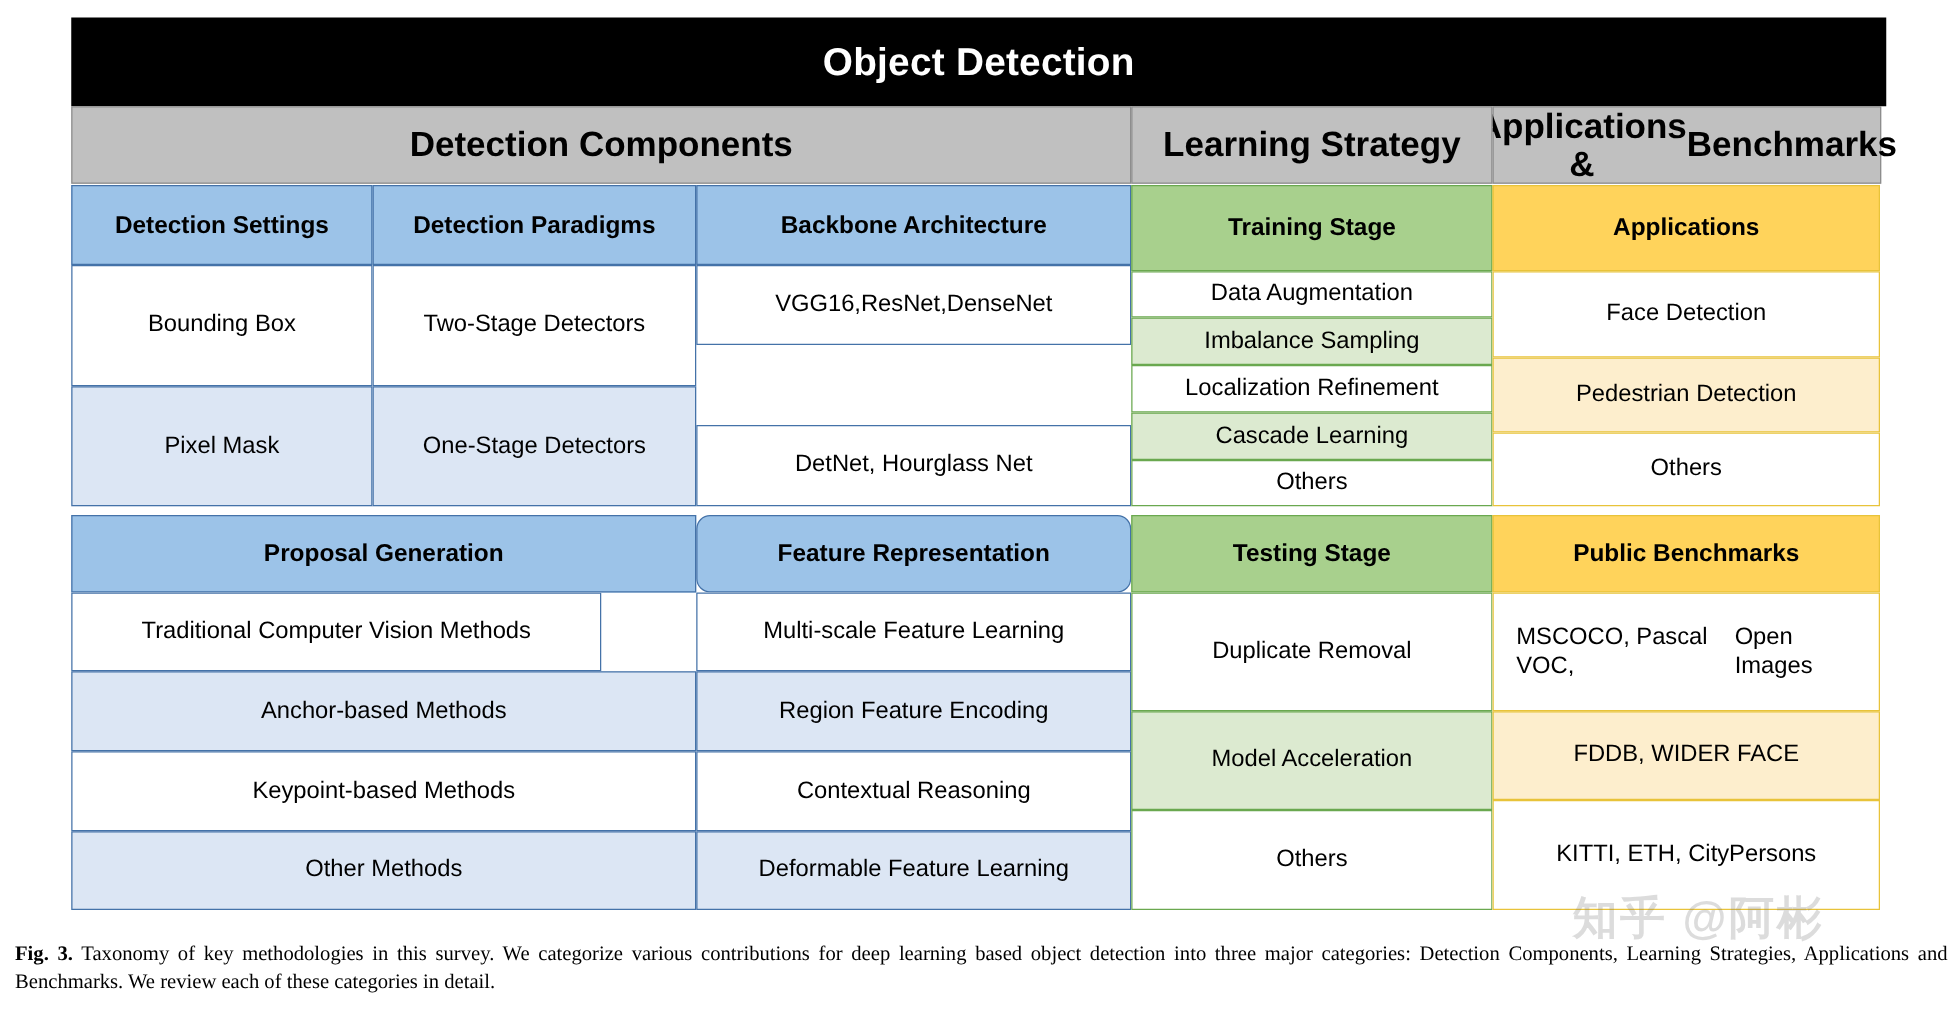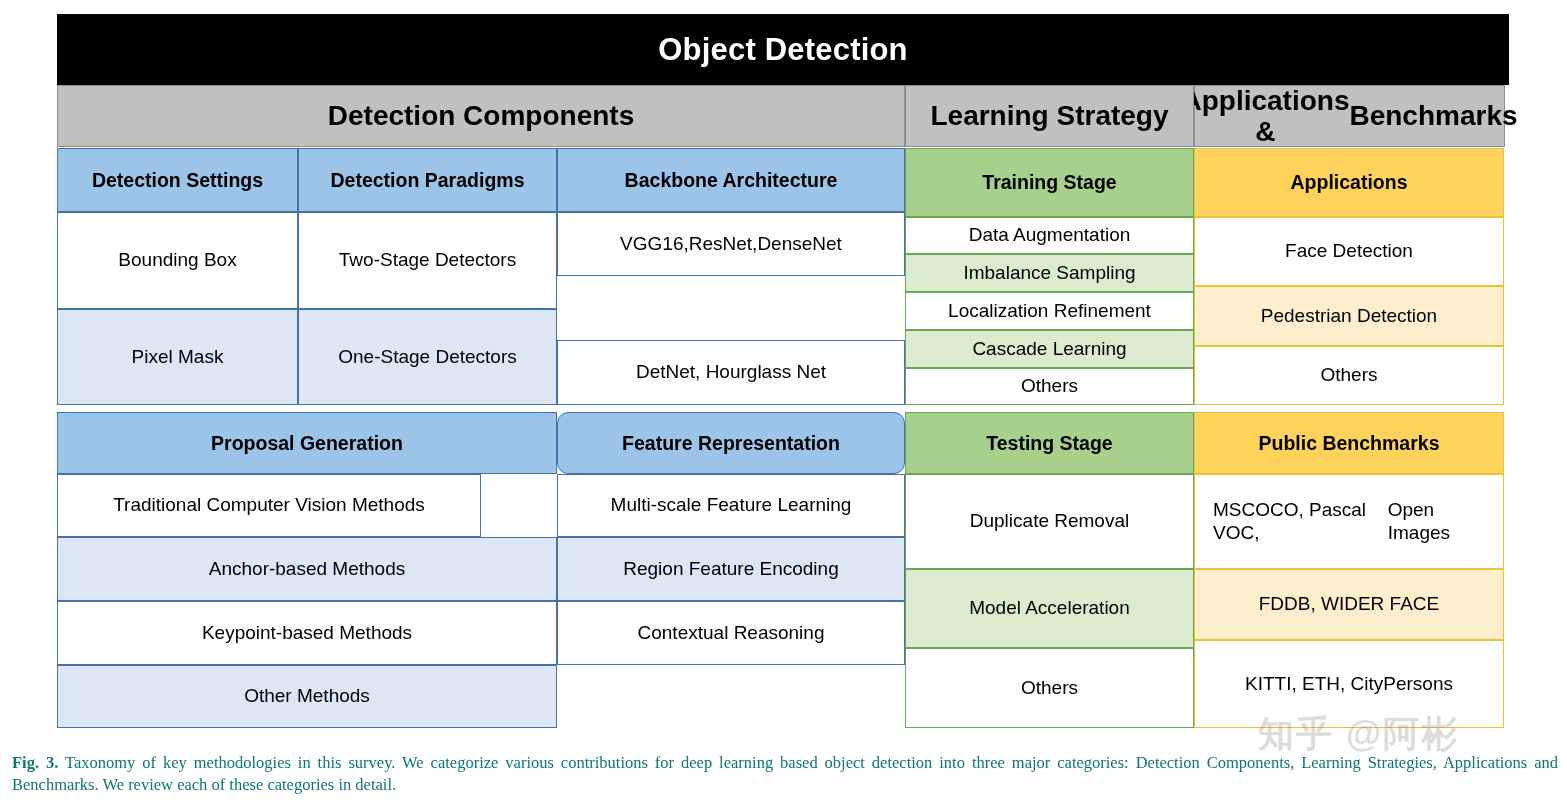--- a/index.html
+++ b/index.html
@@ -97,21 +97,21 @@
   
   .caption {
     position: absolute;
     left: 12px;
     top: 752px;
     width: 1546px;
     font-family: "Liberation Serif", serif;
     font-size: 16.5px;
     line-height: 1.33;
     text-align: justify;
-    color: #0f766e;
+    color: #000000;
   }
   .caption .fig-label {
     font-weight: bold;
   }
 
   
   .watermark {
     position: absolute;
     left: 1258px;
     top: 710px;
@@ -155,20 +155,21 @@
   <div class="cell sub b-head" style="left:557px; top:412px; width:348px; height:62px;border-radius:11px;">Feature Representation</div>
 
   <div class="cell leaf b-white" style="left:57px; top:474px; width:424px; height:63px;">Traditional Computer Vision Methods</div>
   <div class="cell leaf b-tint" style="left:57px; top:537px; width:500px; height:64px;">Anchor-based Methods</div>
   <div class="cell leaf b-white" style="left:57px; top:601px; width:500px; height:64px;">Keypoint-based Methods</div>
   <div class="cell leaf b-tint" style="left:57px; top:665px; width:500px; height:63px;">Other Methods</div>
 
   <div class="cell leaf b-white" style="left:557px; top:474px; width:348px; height:63px;">Multi-scale Feature Learning</div>
   <div class="cell leaf b-tint" style="left:557px; top:537px; width:348px; height:64px;">Region Feature Encoding</div>
   <div class="cell leaf b-white" style="left:557px; top:601px; width:348px; height:64px;">Contextual Reasoning</div>
+  <div class="cell leaf b-tint" style="left:557px; top:665px; width:348px; height:63px;">Deformable Feature Learning</div>
 
   <div class="cell sub g-head" style="left:905px; top:148px; width:289px; height:69px;">Training Stage</div>
 
   <div class="cell leaf g-white" style="left:905px; top:217px; width:289px; height:37px;">Data Augmentation</div>
   <div class="cell leaf g-tint" style="left:905px; top:254px; width:289px; height:38px;">Imbalance Sampling</div>
   <div class="cell leaf g-white" style="left:905px; top:292px; width:289px; height:38px;">Localization Refinement</div>
   <div class="cell leaf g-tint" style="left:905px; top:330px; width:289px; height:38px;">Cascade Learning</div>
   <div class="cell leaf g-white" style="left:905px; top:368px; width:289px; height:37px;">Others</div>
 
   <div class="cell sub g-head" style="left:905px; top:412px; width:289px; height:62px;">Testing Stage</div>

